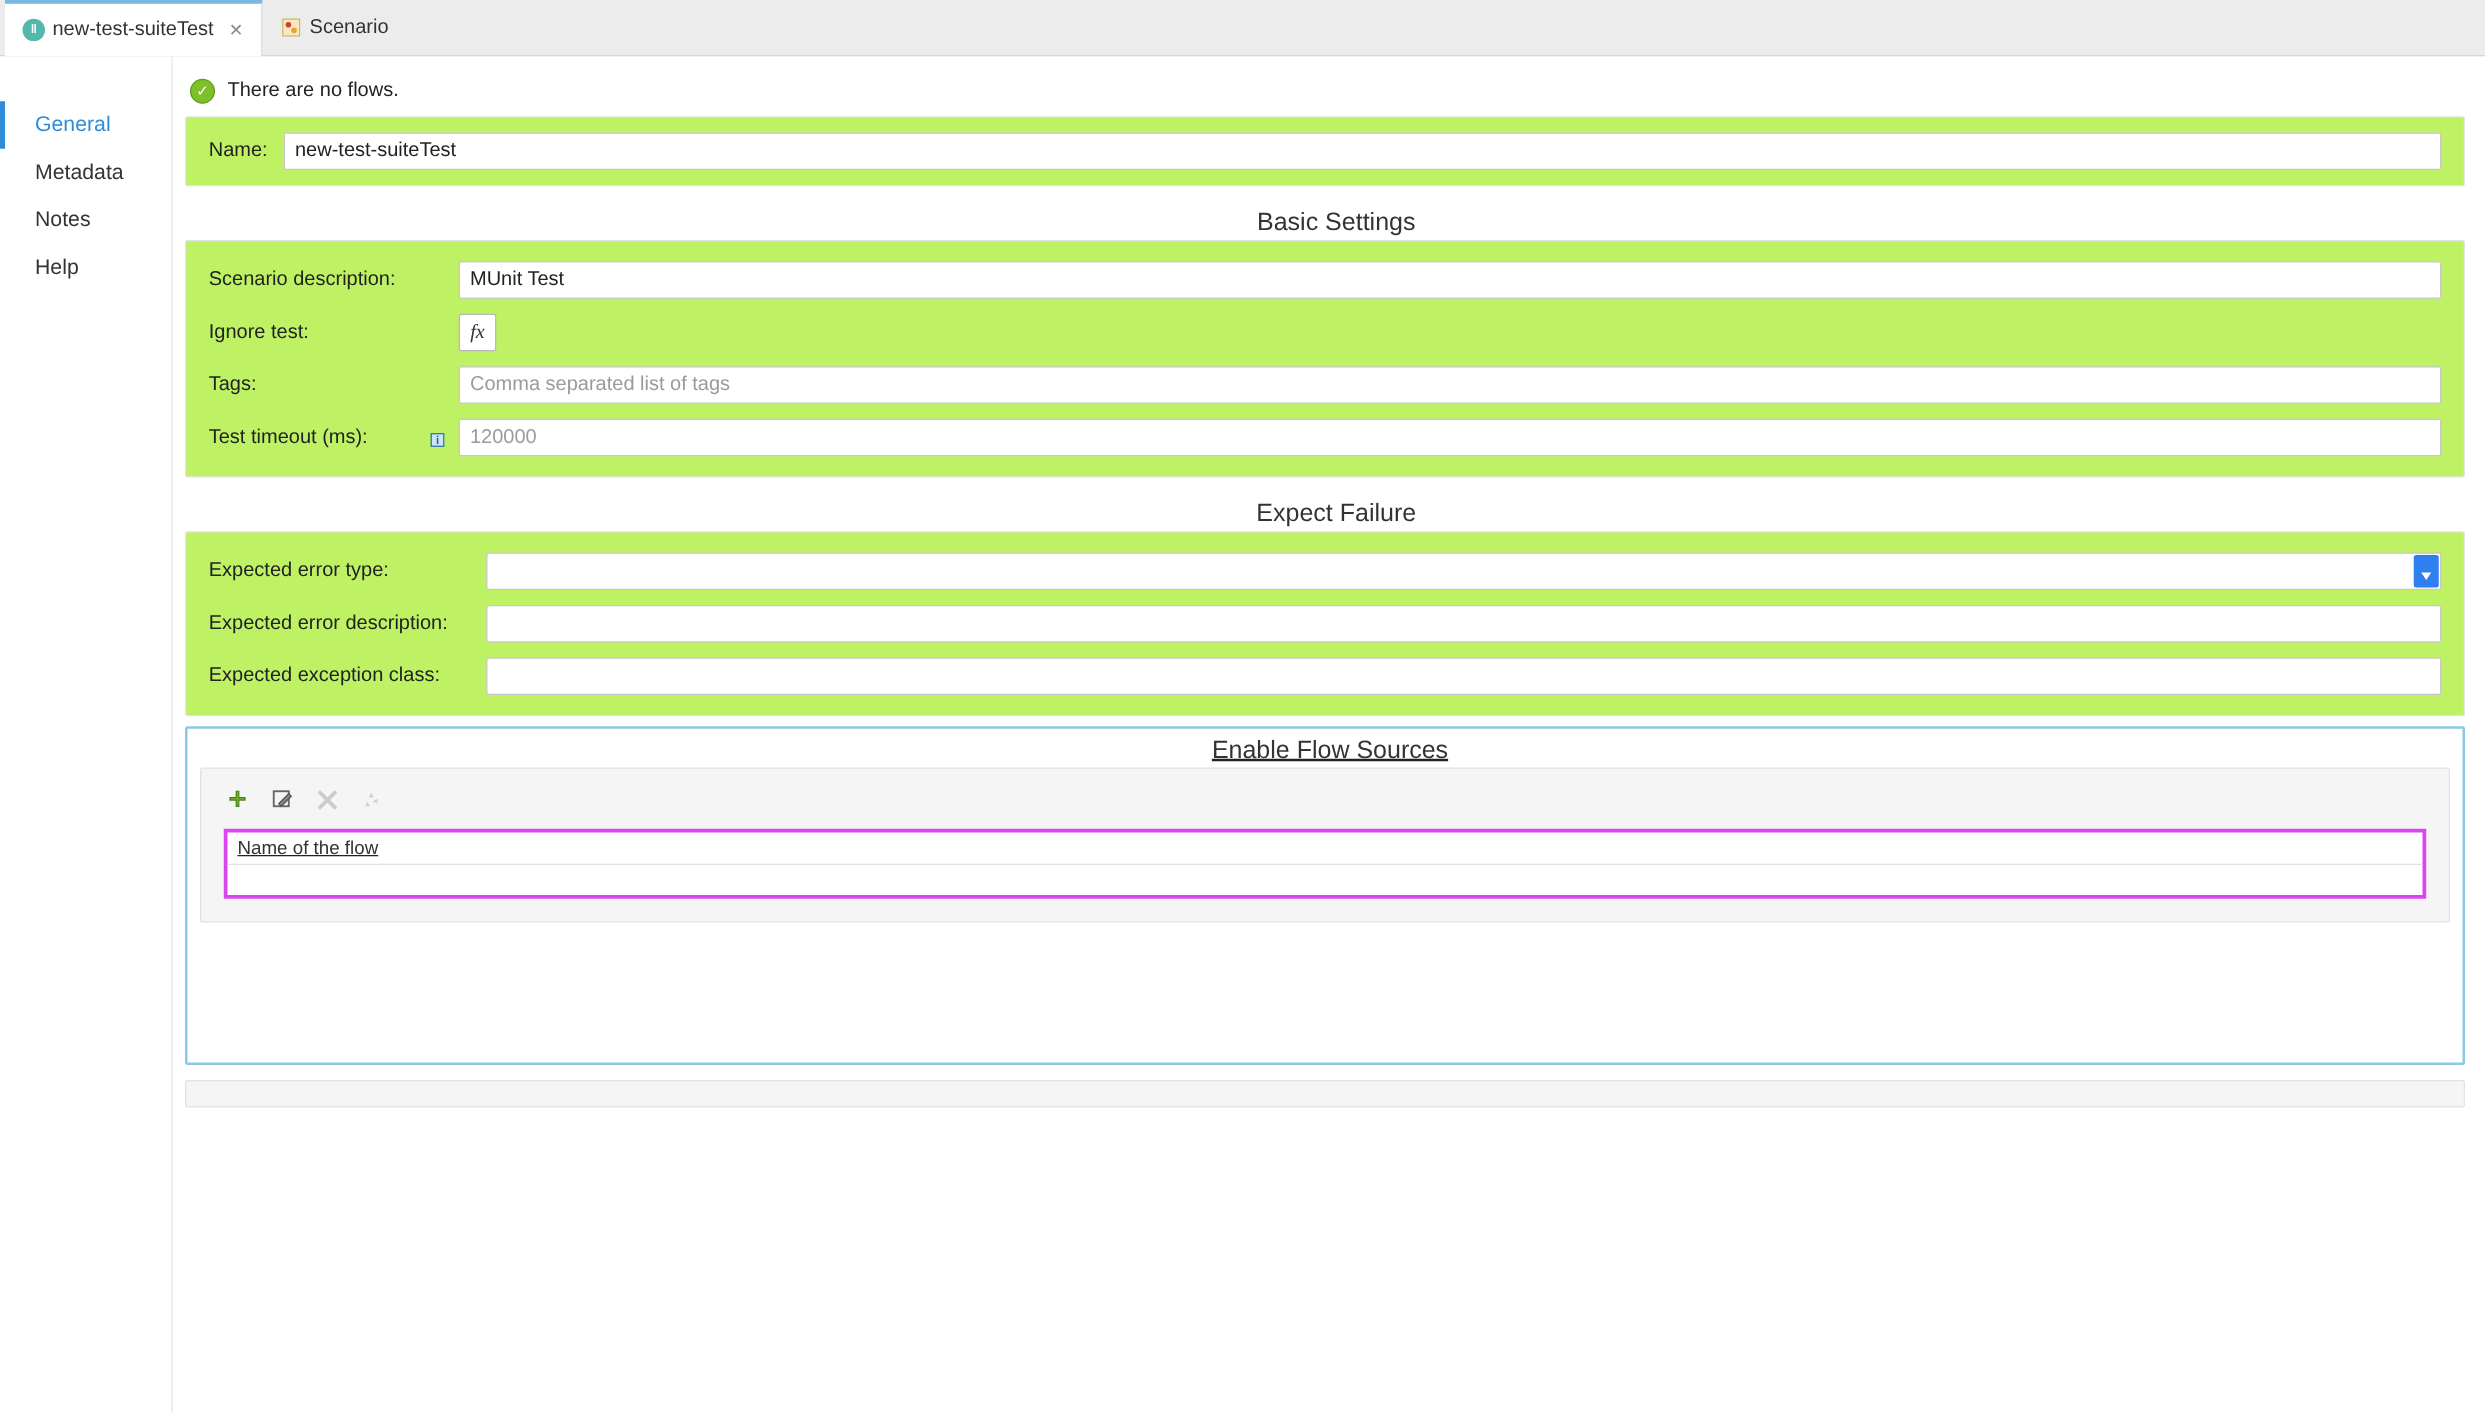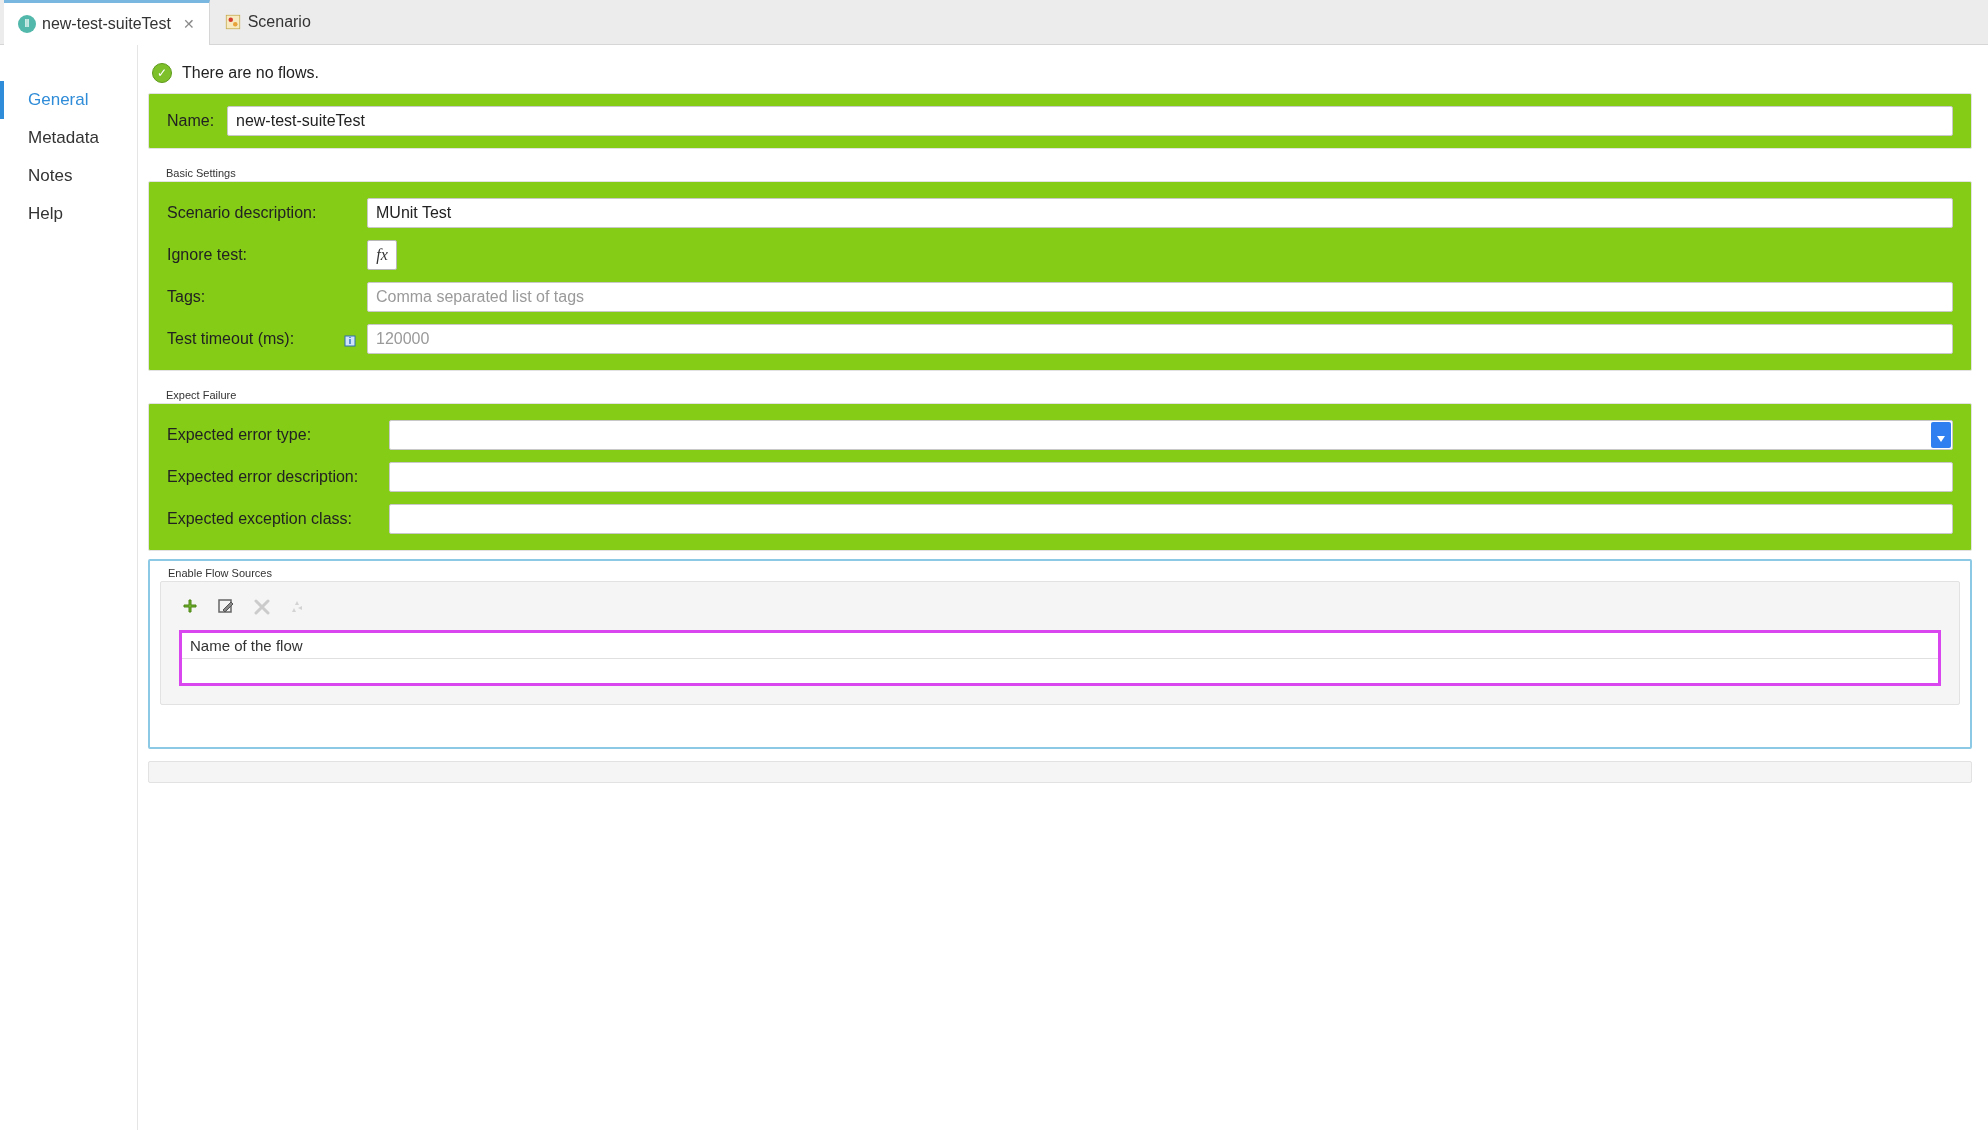--- a/index.html
+++ b/index.html
@@ -65,24 +65,24 @@
   }
   .status-row {
     display:flex; align-items:center; gap:10px; margin: 4px 0 10px 4px;
   }
   .ok-icon {
     width:20px; height:20px; border-radius:50%; background:#7dc02a;
     display:flex; align-items:center; justify-content:center; color:#fff; font-size:12px;
     border:1px solid #5f9a1c;
   }
   .section-header {
-    font-size:11px; color:#333; margin: 18px 0 2px 18px;
+    font-size:20px; color:#333; margin: 18px 0 2px 18px; text-align: center;
   }
   .panel {
-    background:#84cc16;
+    background:#bef264;
     border:1px solid #e2e2e2;
     border-radius:2px;
     padding: 16px 18px;
     margin-bottom: 8px;
   }
   .name-panel { padding:12px 18px; }
   .form-row {
     display:flex; align-items:center; margin-bottom: 12px;
   }
   .form-row:last-child { margin-bottom:0; }
@@ -120,22 +120,23 @@
   }
   .dd-arrow svg { width:10px; height:14px; fill:#fff; }
   .info-icon {
     width:14px; height:14px; display:inline-flex; align-items:center; justify-content:center;
     font-size:10px; color:#1a5fb4; margin-right:4px;
     align-self:flex-end; margin-bottom:0px;
   }
   .flow-panel-wrap {
     border:2px solid #8cc9e4;
     border-radius:2px;
-    padding: 6px 10px 42px 10px;
+    padding: 6px 10px 112px 10px;
     margin-top: 6px;
+    text-decoration: underline;
   }
   .flow-panel-wrap .section-header { margin-left:8px; margin-top:0; }
   .flow-body {
     background:#f5f5f5; border:1px solid #e2e2e2; border-radius:2px;
     padding: 14px 18px 18px 18px;
     margin-top:2px;
   }
   .flow-sub { font-size:16px; color:#333; margin-bottom:14px; }
   .toolbar-row { display:flex; gap:14px; margin-bottom:12px; }
   .tool { width:22px; height:22px; display:flex; align-items:center; justify-content:center; cursor:pointer; }

